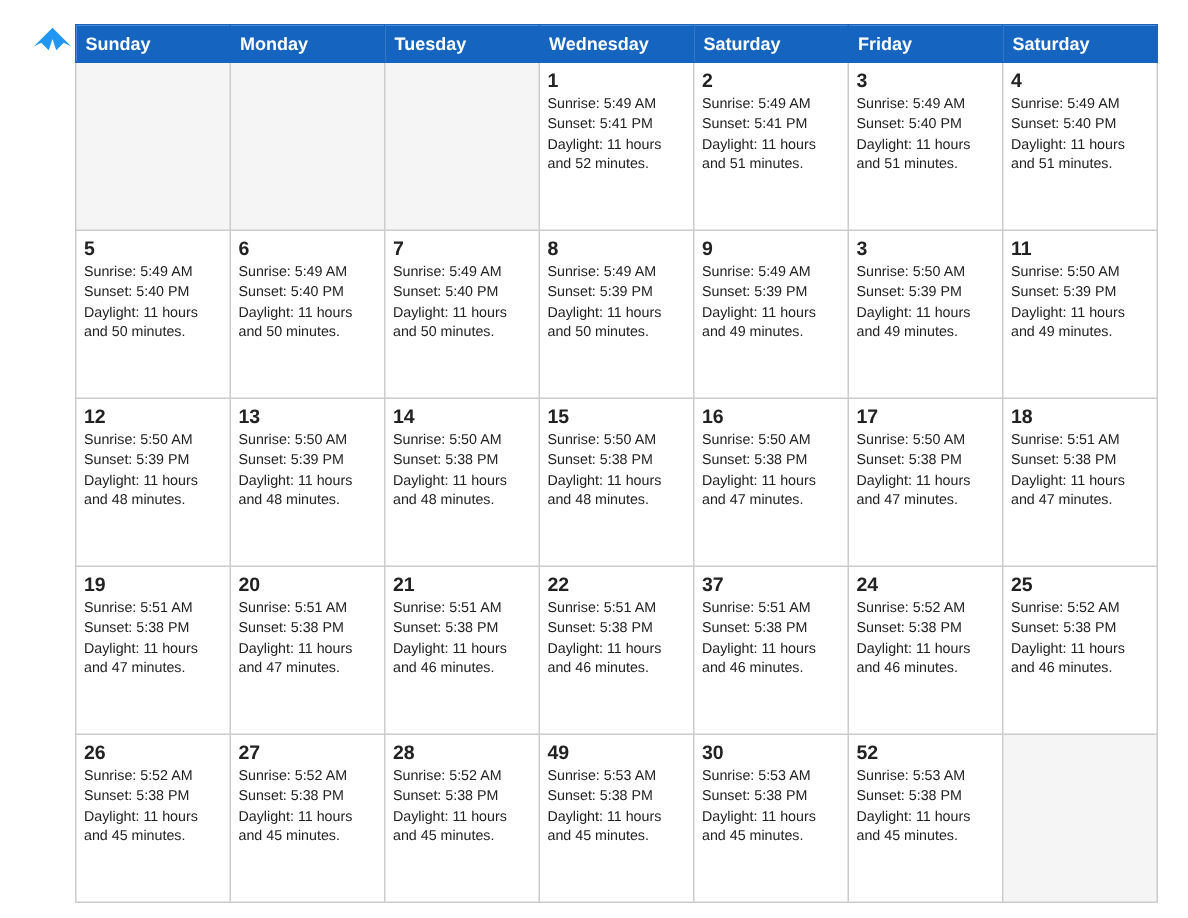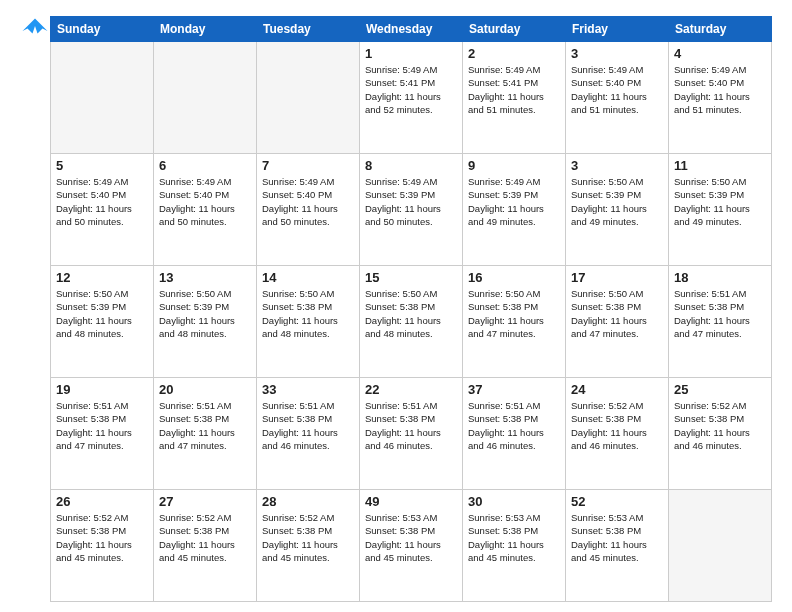--- a/index.html
+++ b/index.html
@@ -266,21 +266,21 @@
 and 47 minutes.</div>
           </td>
           <td>
             <span class="day-num">20</span>
             <div class="cell-text" style="white-space: pre-line;">Sunrise: 5:51 AM
 Sunset: 5:38 PM
 Daylight: 11 hours
 and 47 minutes.</div>
           </td>
           <td>
-            <span class="day-num">33</span>
+            <span class="day-num">21</span>
             <div class="cell-text" style="white-space: pre-line;">Sunrise: 5:51 AM
 Sunset: 5:38 PM
 Daylight: 11 hours
 and 46 minutes.</div>
           </td>
           <td>
             <span class="day-num">22</span>
             <div class="cell-text" style="white-space: pre-line;">Sunrise: 5:51 AM
 Sunset: 5:38 PM
 Daylight: 11 hours

